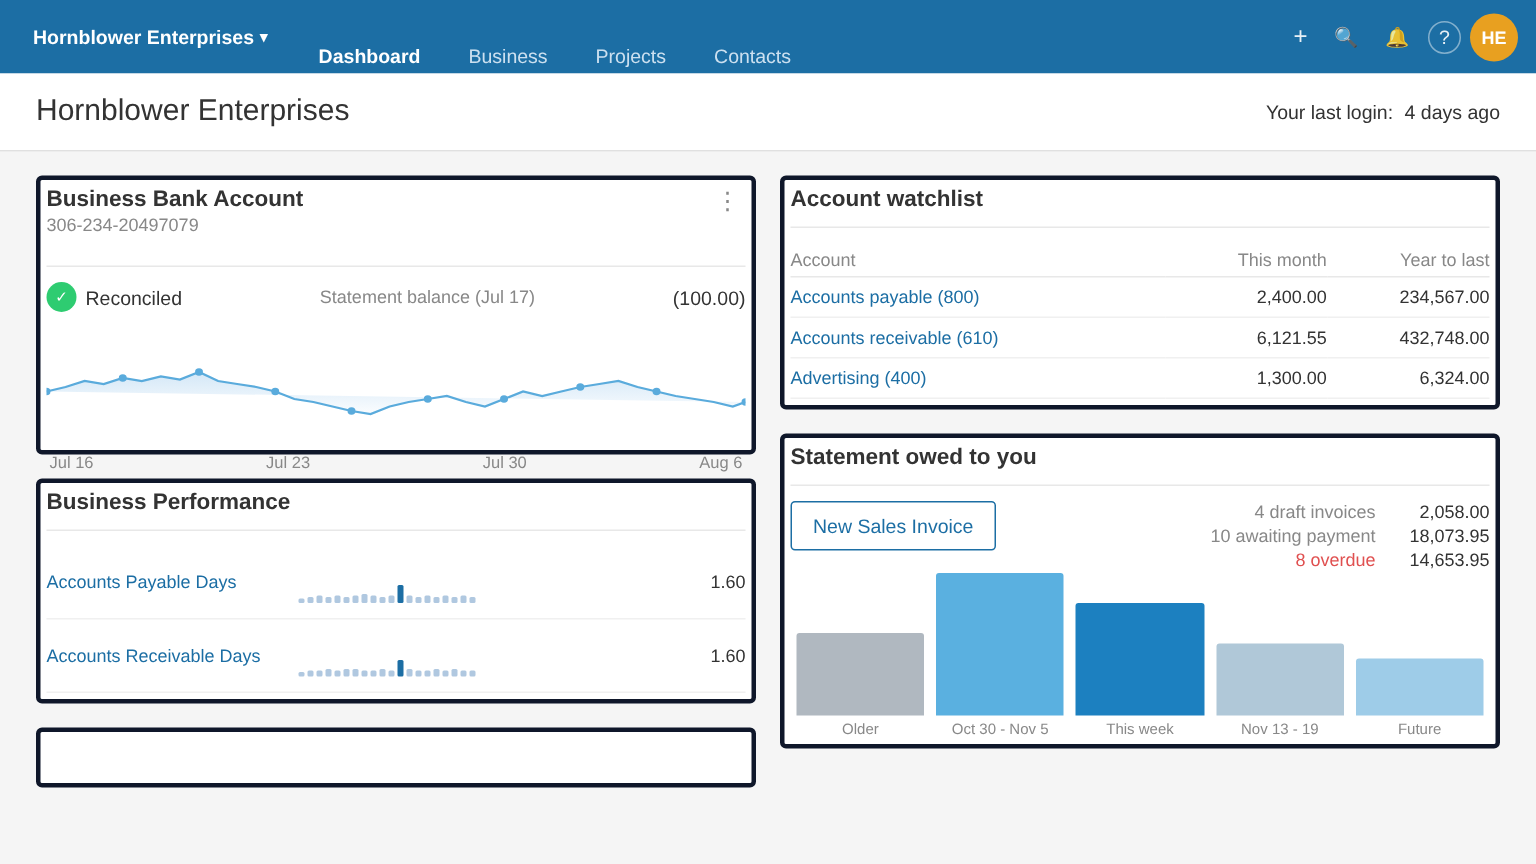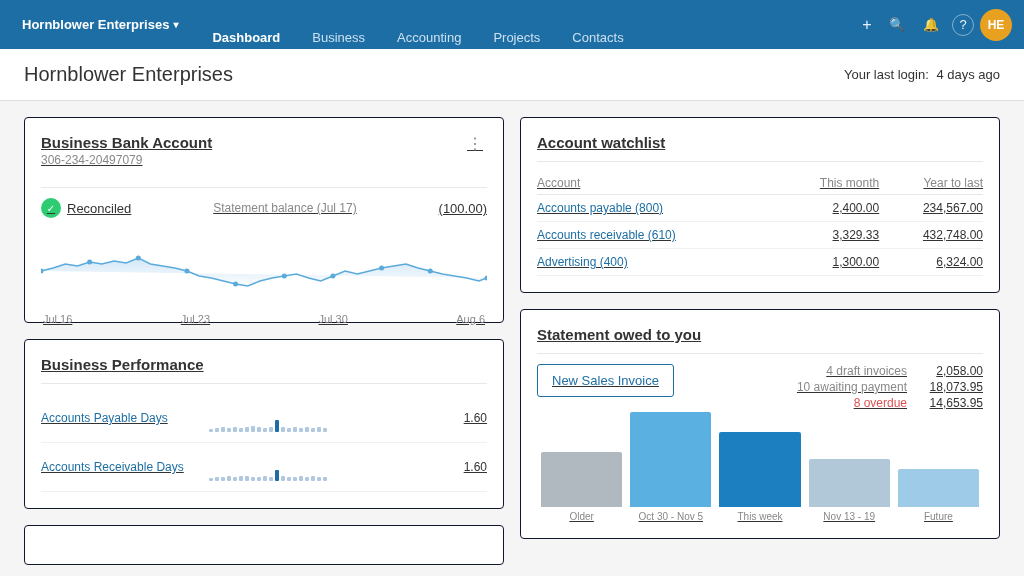--- a/index.html
+++ b/index.html
@@ -95,24 +95,23 @@
     .main-content {
       padding: 16px 24px;
       display: grid;
       grid-template-columns: 1fr 1fr;
       gap: 16px;
     }
 
     
     .card {
       background: #fff;
-      border: 1px solid #0f172a;
+      border: 3px solid #0f172a;
       border-radius: 4px;
-      padding: 16px;
-      text-decoration: underline;
+      padding: 4px;
     }
     .card-title {
       font-size: 15px;
       font-weight: 600;
       color: #333;
       margin-bottom: 2px;
     }
     .card-subtitle {
       font-size: 12px;
       color: #888;
@@ -301,21 +300,20 @@
 <body>
 
 <nav class="navbar">
   <div class="nav-brand">
     <span>Hornblower Enterprises</span>
     <span class="chevron">▾</span>
   </div>
   <div class="nav-items">
     <a class="nav-item active">Dashboard</a>
     <a class="nav-item">Business</a>
-    <a class="nav-item">Accounting</a>
     <a class="nav-item">Projects</a>
     <a class="nav-item">Contacts</a>
   </div>
   <div class="nav-actions">
     <button class="nav-icon-btn">+</button>
     <button class="nav-icon-btn" style="font-size:13px;">🔍</button>
     <button class="nav-icon-btn" style="font-size:13px;">🔔</button>
     <button class="nav-icon-btn" style="font-size:13px; border:1px solid rgba(255,255,255,0.5); border-radius:50%; width:22px; height:22px; padding:0; display:flex;align-items:center;justify-content:center;">?</button>
     <div class="nav-avatar">HE</div>
   </div>
@@ -458,21 +456,21 @@
           </tr>
         </thead>
         <tbody id="watchlist-tbody">
             <tr>
               <td><a href="#">Accounts payable (800)</a></td>
               <td>2,400.00</td>
               <td>234,567.00</td>
             </tr>
             <tr>
               <td><a href="#">Accounts receivable (610)</a></td>
-              <td>3,329.33</td>
+              <td>6,121.55</td>
               <td>432,748.00</td>
             </tr>
             <tr>
               <td><a href="#">Advertising (400)</a></td>
               <td>1,300.00</td>
               <td>6,324.00</td>
             </tr>
           </tbody>
       </table>
     </div>

